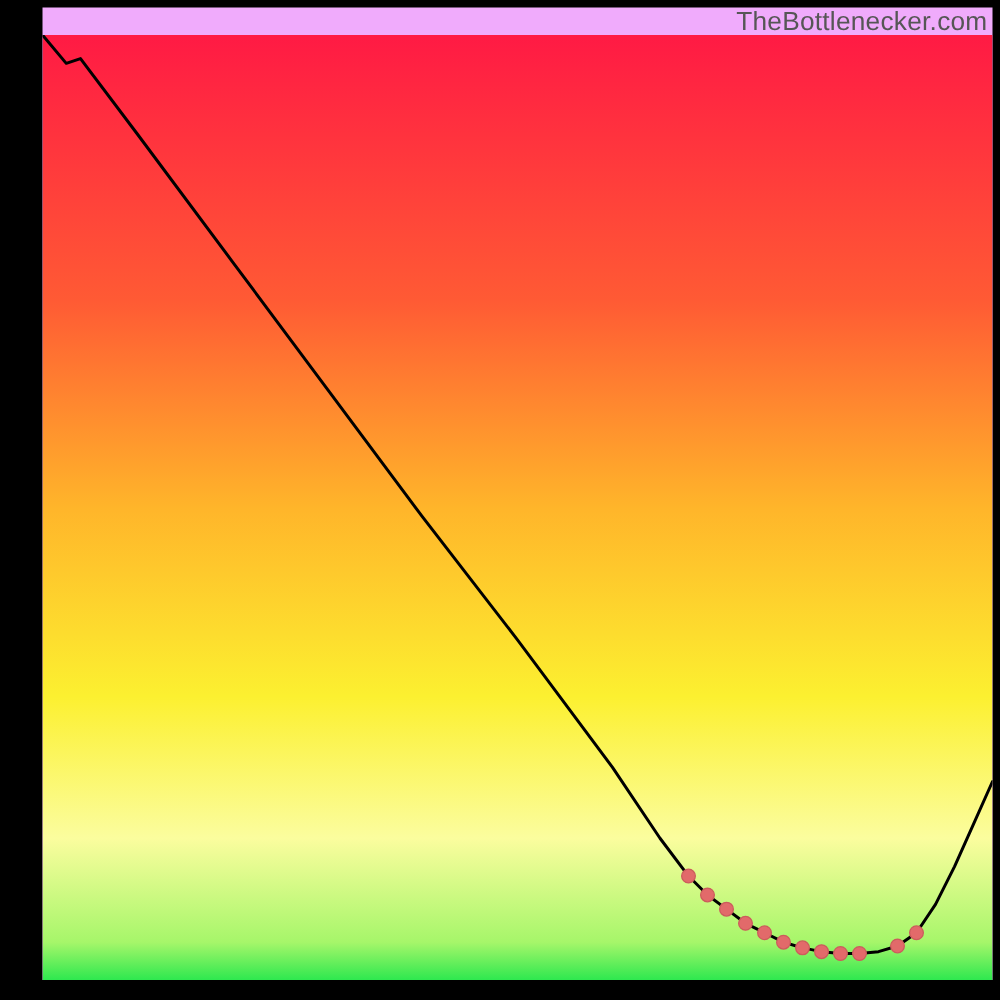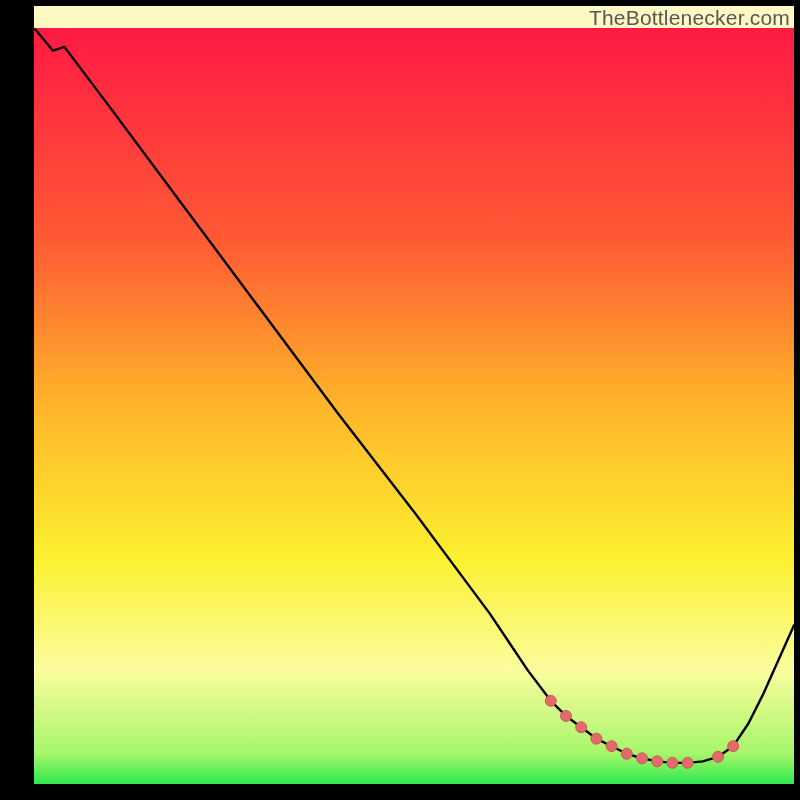--- a/index.html
+++ b/index.html
@@ -9,21 +9,21 @@
     height: 800px;
     background: #000;
     overflow: hidden;
   }
   .frame {
     position: absolute;
     left: 34px;
     top: 6px;
     width: 760px;
     height: 778px;
-    background: #fef9c3;
+    background: #f0abfc;
   }
   .plot-area {
     position: absolute;
     left: 0;
     top: 22px;
     width: 760px;
     height: 756px;
   }
   .gradient {
     position: absolute;

